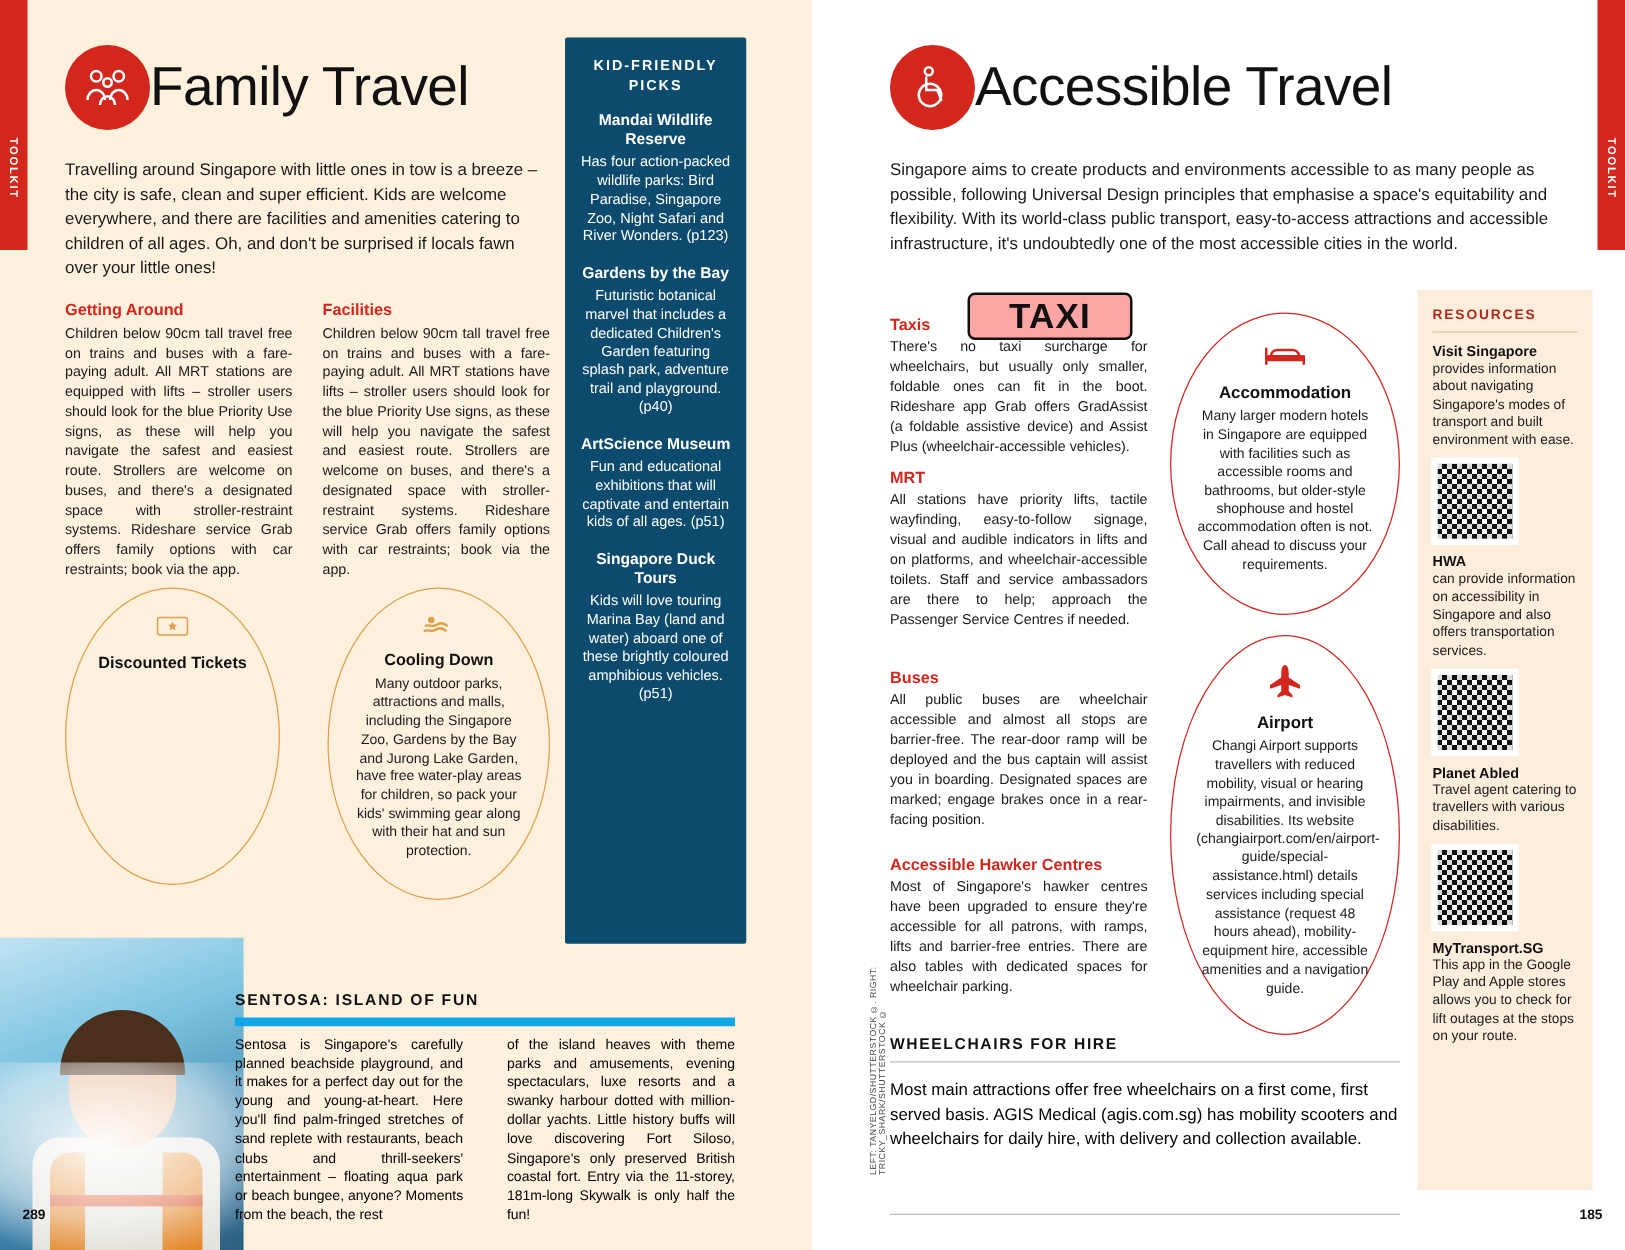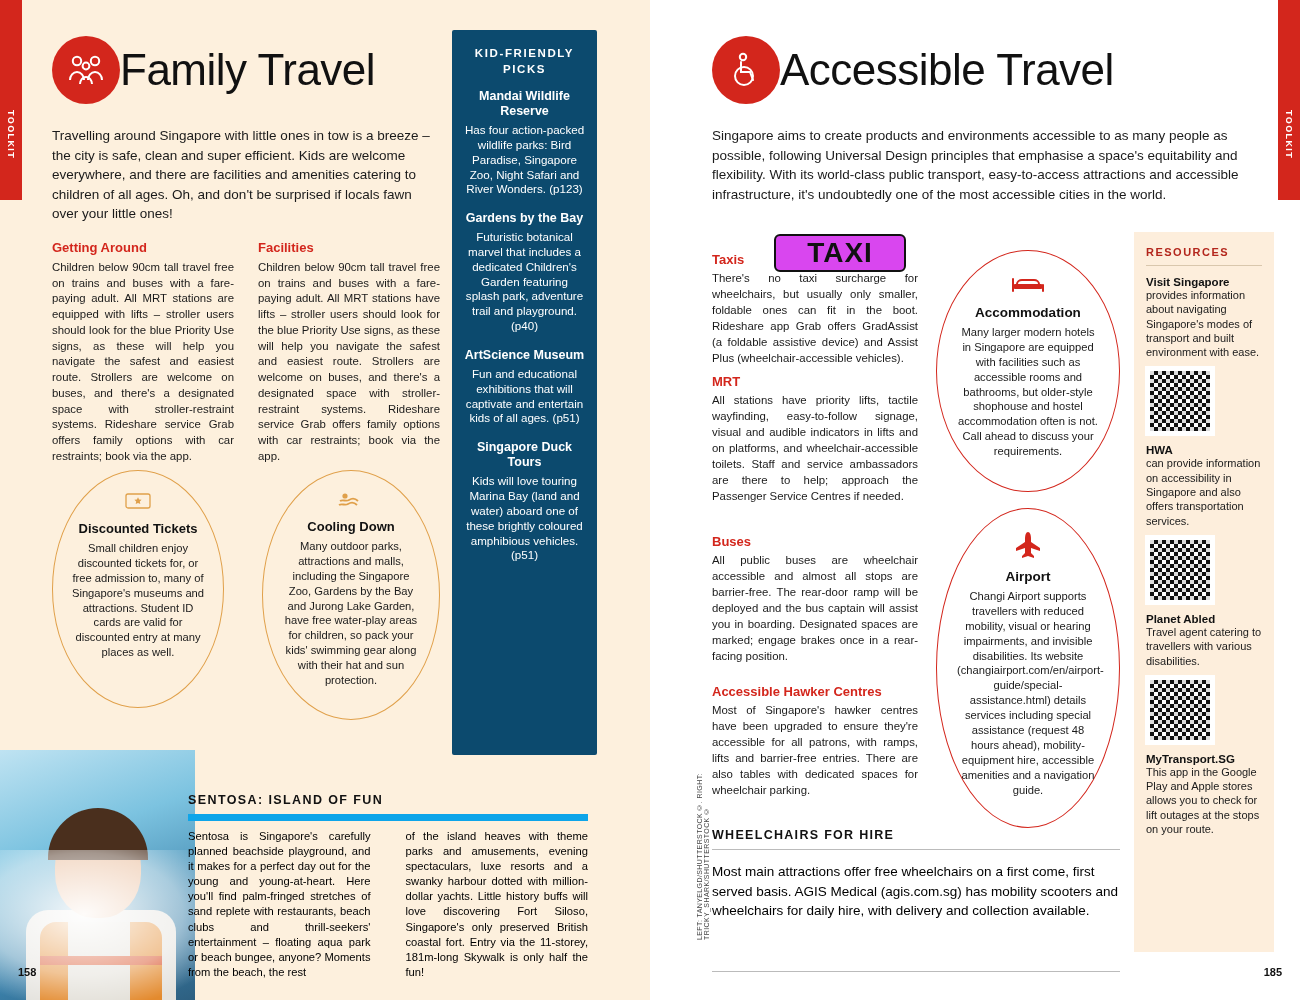--- a/index.html
+++ b/index.html
@@ -159,21 +159,21 @@
 
   .pg-num { position: absolute; font-size: 11px; font-weight: bold; color: #111; }
 
   
   .r-intro { position:absolute; font-size: 13.5px; line-height:1.45; color:#1a1a1a; }
   .r-sec-head { color:#d3261c; font-weight:bold; font-size:13px; margin-bottom:4px; }
   .r-text { font-size:11.4px; line-height:1.4; color:#1a1a1a; text-align:justify; }
 
   .taxi-sign {
     position: absolute;
-    background: #d946ef;
+    background: #fca5a5;
     border: 2.5px solid #111;
     border-radius: 6px;
     display:flex; align-items:center; justify-content:center;
     font-weight: bold; letter-spacing: 1px;
     color:#111;
   }
 
   .resources {
     position:absolute;
     right: 26px; top: 232px;
@@ -259,21 +259,20 @@
       <div class="sec-head">Facilities</div>
       <div class="col-text">Children below 90cm tall travel free on trains and buses with a fare-paying adult. All MRT stations have lifts – stroller users should look for the blue Priority Use signs, as these will help you navigate the safest and easiest route. Strollers are welcome on buses, and there's a designated space with stroller-restraint systems. Rideshare service Grab offers family options with car restraints; book via the app.</div>
     </div>
 
     <div class="oval" style="left:52px; top:470px; width:172px; height:238px;">
       <svg width="26" height="20" viewBox="0 0 26 20">
         <rect x="1" y="3" width="24" height="14" rx="2" fill="none" stroke="#e0a04a" stroke-width="1.3"></rect>
         <path d="M13 6.2l1.1 2.3 2.5.3-1.8 1.8.5 2.5-2.3-1.2-2.3 1.2.5-2.5L9.4 8.8l2.5-.3z" fill="#e0a04a"></path>
       </svg>
       <div class="ov-title">Discounted Tickets</div>
-      <div class="ov-text">Small children enjoy discounted tickets for, or free admission to, many of Singapore's museums and attractions. Student ID cards are valid for discounted entry at many places as well.</div>
     </div>
 
     <div class="oval" style="left:262px; top:470px; width:178px; height:250px;">
       <svg width="28" height="18" viewBox="0 0 28 18">
         <circle cx="8" cy="5" r="2.6" fill="#e0a04a"></circle>
         <path d="M3 10c3-2 6 1 9-1s6-2 9 1" fill="none" stroke="#e0a04a" stroke-width="1.8"></path>
         <path d="M2 14c3-2 6 1 9-1s6-2 9 1" fill="none" stroke="#e0a04a" stroke-width="1.8"></path>
       </svg>
       <div class="ov-title">Cooling Down</div>
       <div class="ov-text">Many outdoor parks, attractions and malls, including the Singapore Zoo, Gardens by the Bay and Jurong Lake Garden, have free water-play areas for children, so pack your kids' swimming gear along with their hat and sun protection.</div>
@@ -292,21 +291,21 @@
     </div>
 
     <div class="sentosa">
       <div class="s-title">SENTOSA: ISLAND OF FUN</div>
       <div class="s-cols">
         <div>Sentosa is Singapore's carefully planned beachside playground, and it makes for a perfect day out for the young and young-at-heart. Here you'll find palm-fringed stretches of sand replete with restaurants, beach clubs and thrill-seekers' entertainment – floating aqua park or beach bungee, anyone? Moments from the beach, the rest</div>
         <div>of the island heaves with theme parks and amusements, evening spectaculars, luxe resorts and a swanky harbour dotted with million-dollar yachts. Little history buffs will love discovering Fort Siloso, Singapore's only preserved British coastal fort. Entry via the 11-storey, 181m-long Skywalk is only half the fun!</div>
       </div>
     </div>
 
-    <div class="pg-num" style="left:18px; bottom:22px;">158</div>
+    <div class="pg-num" style="left:18px; bottom:22px;">289</div>
   </div>
 
   <div class="right-page">
 
     <div class="tab-right">
       <span class="tab-text">TOOLKIT</span>
     </div>
 
     <div class="hdr" style="left:62px; top:36px;justify-content:space-between;">
       <div class="circ">

